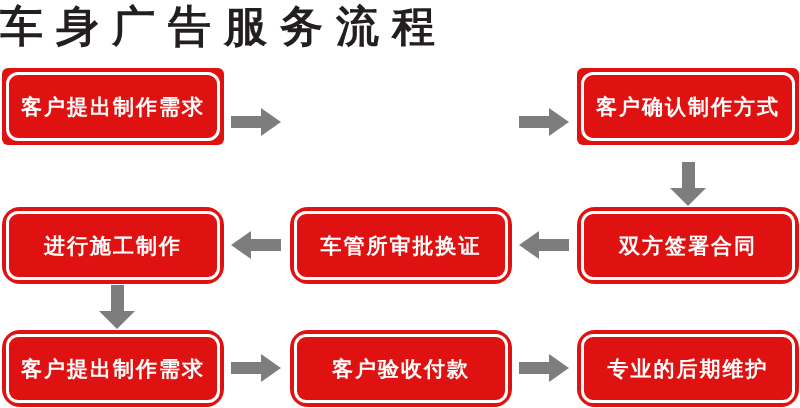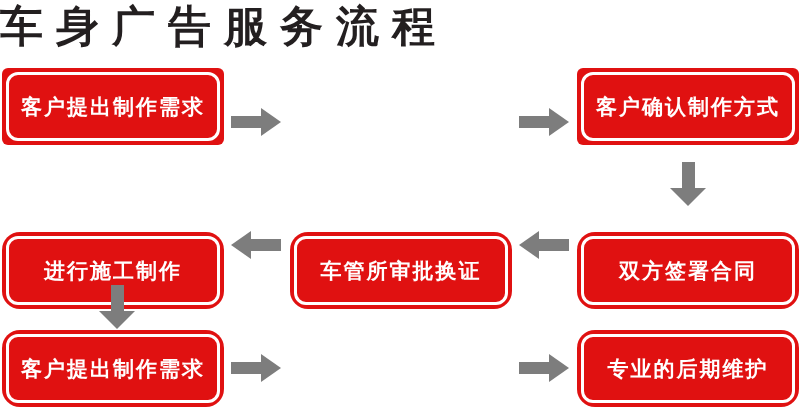--- a/index.html
+++ b/index.html
@@ -54,21 +54,21 @@
     font-size: 21px;
     font-weight: bold;
     letter-spacing: 2px;
     white-space: nowrap;
   }
   
   .c1 { left: 2px; }
   .c2 { left: 290px; }
   .c3 { left: 577px; }
   .r1 { top: 68px; border-radius: 6px; }
-  .r2 { top: 207px; margin-top: 25px; }
+  .r2 { top: 207px; }
   .r3 { top: 330px; }
   
   .harrow {
     position: absolute;
     display: flex;
     align-items: center;
     height: 28px;
   }
   .harrow .shaft {
     width: 30px;
@@ -177,20 +177,25 @@
 
   <div class="node r3 c1">
     <div class="node-inner">
       <span class="node-label">客户提出制作需求</span>
     </div>
   </div>
   <div class="harrow a-r3g1">
     <div class="shaft"></div>
     <div class="head-right"></div>
   </div>
+  <div class="node r3 c2">
+    <div class="node-inner">
+      <span class="node-label">客户验收付款</span>
+    </div>
+  </div>
   <div class="harrow a-r3g2">
     <div class="shaft"></div>
     <div class="head-right"></div>
   </div>
   <div class="node r3 c3">
     <div class="node-inner">
       <span class="node-label">专业的后期维护</span>
     </div>
   </div>
 

